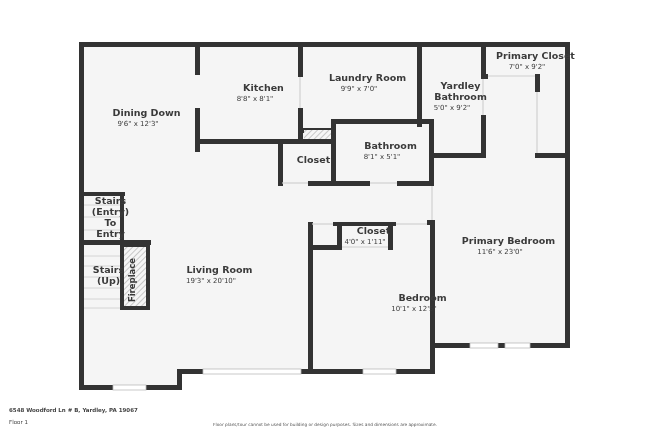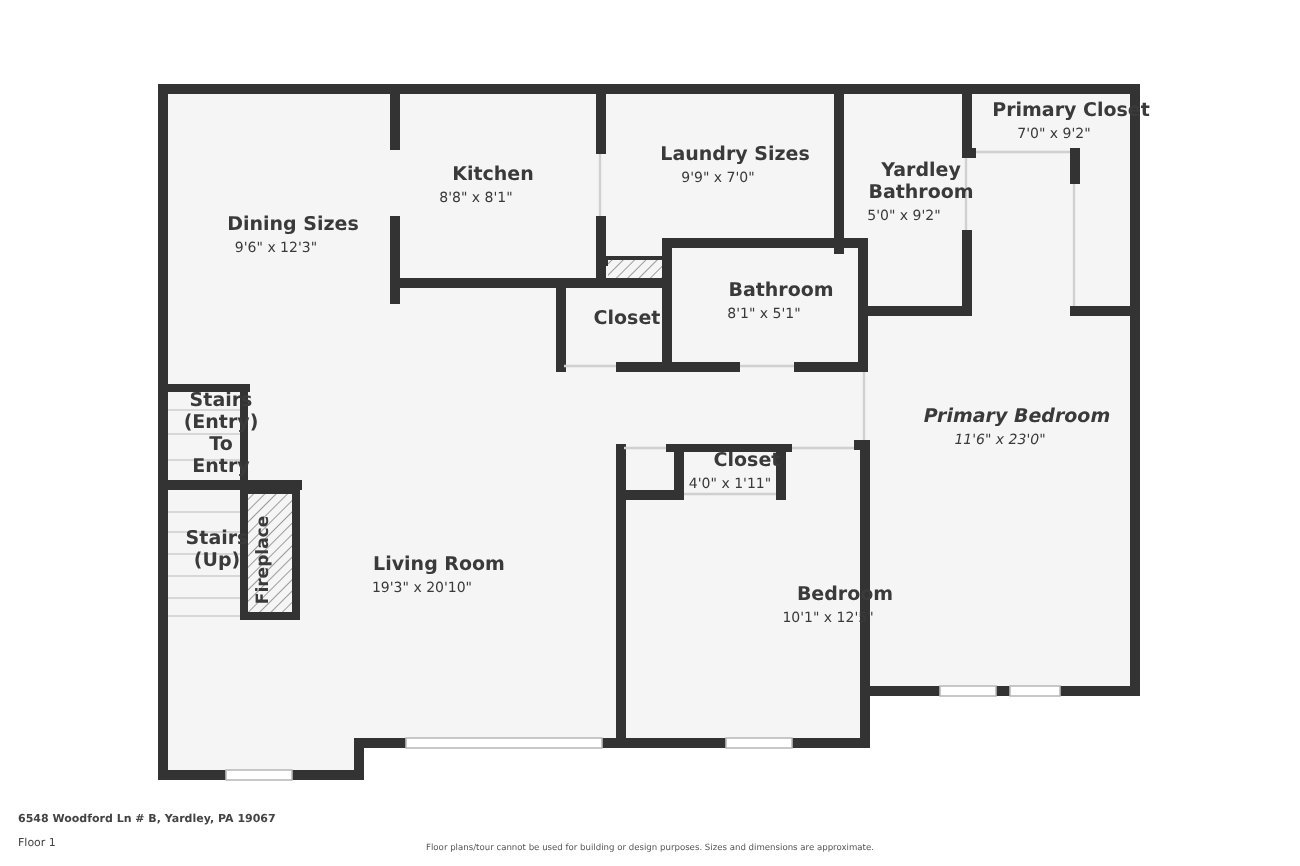--- a/index.html
+++ b/index.html
@@ -134,56 +134,56 @@
     <line x1="84" y1="256" x2="120" y2="256"></line>
     <line x1="84" y1="266" x2="120" y2="266"></line>
     <line x1="84" y1="277" x2="120" y2="277"></line>
     <line x1="84" y1="288" x2="120" y2="288"></line>
     <line x1="84" y1="299" x2="120" y2="299"></line>
     <line x1="84" y1="308" x2="120" y2="308"></line>
   </g>
 </svg>
 
 <div class="lbl" style="left:138px; top:108px;">
-  <span class="name">Dining Sizes</span>
+  <span class="name">Dining Down</span>
   <span class="dim">9'6" x 12'3"</span>
 </div>
-<div class="lbl" style="left:238px; top:83px;text-align:center;">
+<div class="lbl" style="left:255px; top:83px;text-align:center;">
   <span class="name">Kitchen</span>
   <span class="dim">8'8" x 8'1"</span>
 </div>
 <div class="lbl" style="left:359px; top:73px;">
-  <span class="name">Laundry Sizes</span>
+  <span class="name">Laundry Room</span>
   <span class="dim">9'9" x 7'0"</span>
 </div>
 <div class="lbl" style="left:452px; top:81px;">
   <span class="name">Yardley</span>
   <span class="name">Bathroom</span>
   <span class="dim">5'0" x 9'2"</span>
 </div>
 <div class="lbl" style="left:527px; top:51px;">
   <span class="name">Primary Closet</span>
   <span class="dim">7'0" x 9'2"</span>
 </div>
 <div class="lbl" style="left:305px; top:155px;">
   <span class="name">Closet</span>
 </div>
 <div class="lbl" style="left:382px; top:141px;">
   <span class="name">Bathroom</span>
   <span class="dim">8'1" x 5'1"</span>
 </div>
-<div class="lbl" style="left:500px; top:204px;font-style:italic;">
+<div class="lbl" style="left:500px; top:236px;">
   <span class="name">Primary Bedroom</span>
   <span class="dim">11'6" x 23'0"</span>
 </div>
 <div class="lbl" style="left:365px; top:226px;">
   <span class="name">Closet</span>
   <span class="dim">4'0" x 1'11"</span>
 </div>
-<div class="lbl" style="left:211px; top:265px;margin-top:13px;">
+<div class="lbl" style="left:211px; top:265px;">
   <span class="name">Living Room</span>
   <span class="dim">19'3" x 20'10"</span>
 </div>
 <div class="lbl" style="left:371px; top:293px;margin-left:43px;">
   <span class="name">Bedroom</span>
   <span class="dim">10'1" x 12'5"</span>
 </div>
 
 <div class="lbl" style="left:102px; top:196px;">
   <span class="name">Stairs</span>

